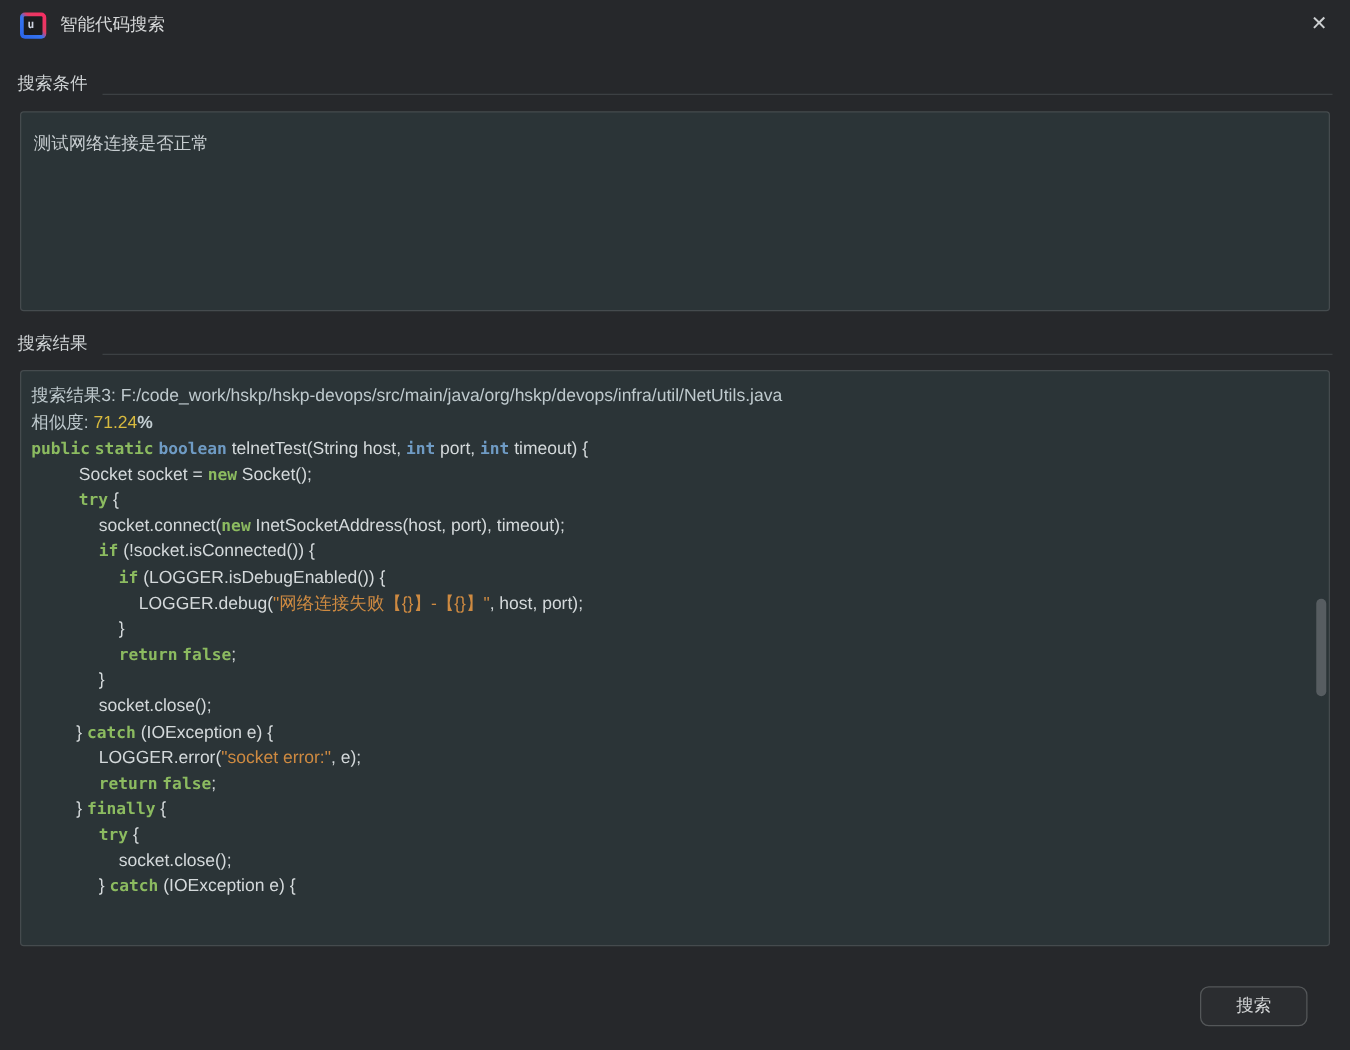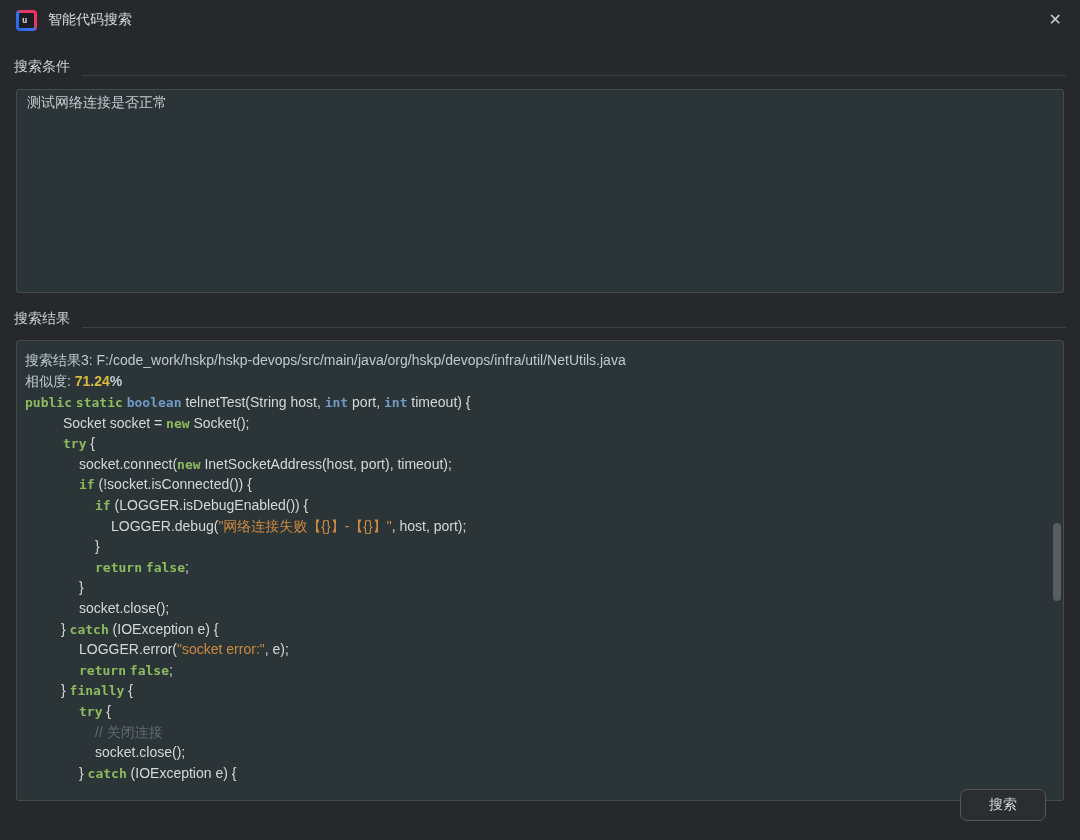--- a/index.html
+++ b/index.html
@@ -41,38 +41,38 @@
     display: flex; align-items: flex-end;
     margin: 16px 14px 0 14px; height: 20px;
   }
   .section-row.results { margin-top: 15px; }
   .section-label { font-size: 14px; color: #ced2d4; white-space: nowrap; }
   .section-divider { flex: 1; height: 1px; background: #3c4043; margin-left: 12px; }
 
   
   .query-box {
     display: block;
-    width: 1048px; margin: 13px 16px 0 16px; height: 204px;
+    width: 1048px; margin: 13px 16px 0 16px; height: 160px;
     background: #2b3437; border: 1px solid #454b4e; border-radius: 3px;
-    padding: 2px 10px; resize: none; outline: none;
+    padding: 14px 10px; resize: none; outline: none;
     font-size: 14px; color: #c7cdd0; line-height: 20px;
     font-family: "Liberation Sans", "DejaVu Sans", sans-serif;
   }
 
   
   .results-box {
     position: relative;
     width: 1048px; margin: 12px 16px 0 16px; height: 461px;
     background: #2b3437; border: 1px solid #454b4e; border-radius: 3px;
     padding: 9px 8px; overflow: hidden;
     font-size: 14px;
   }
   .result-header-line { color: #bfcace; line-height: 21px; white-space: pre; }
   .similarity-line { color: #bfcace; line-height: 21px; white-space: pre; }
-  .similarity-value { color: #d8ba3e; font-weight: 700; }
+  .similarity-value { color: #d8ba3e; font-weight: 400; }
   .similarity-pct { color: #c3ced2; font-weight: 600; }
 
   .code-block { }
   .code-line {
     white-space: pre; line-height: 20.6px; height: 20.6px;
     color: #d4d9db; font-size: 14px;
   }
   .ind { display: inline-block; height: 1px; }
   .tok-pl { color: #d4d9db; }
   .tok-kw { color: #8cbb60; font-weight: bold; font-family: "DejaVu Sans Mono", monospace; font-size: 13px; }
@@ -137,21 +137,20 @@
         <div class="code-line"><span class="ind" style="width: 86px;"></span><span class="tok-pl">LOGGER.debug(</span><span class="tok-st">"网络连接失败【{}】-【{}】"</span><span class="tok-pl">, host, port);</span></div>
         <div class="code-line"><span class="ind" style="width: 70px;"></span><span class="tok-pl">}</span></div>
         <div class="code-line"><span class="ind" style="width: 70px;"></span><span class="tok-kw">return</span><span class="tok-pl"> </span><span class="tok-kw">false</span><span class="tok-pl">;</span></div>
         <div class="code-line"><span class="ind" style="width: 54px;"></span><span class="tok-pl">}</span></div>
         <div class="code-line"><span class="ind" style="width: 54px;"></span><span class="tok-pl">socket.close();</span></div>
         <div class="code-line"><span class="ind" style="width: 36px;"></span><span class="tok-pl">} </span><span class="tok-kw">catch</span><span class="tok-pl"> (IOException e) {</span></div>
         <div class="code-line"><span class="ind" style="width: 54px;"></span><span class="tok-pl">LOGGER.error(</span><span class="tok-st">"socket error:"</span><span class="tok-pl">, e);</span></div>
         <div class="code-line"><span class="ind" style="width: 54px;"></span><span class="tok-kw">return</span><span class="tok-pl"> </span><span class="tok-kw">false</span><span class="tok-pl">;</span></div>
         <div class="code-line"><span class="ind" style="width: 36px;"></span><span class="tok-pl">} </span><span class="tok-kw">finally</span><span class="tok-pl"> {</span></div>
         <div class="code-line"><span class="ind" style="width: 54px;"></span><span class="tok-kw">try</span><span class="tok-pl"> {</span></div>
-        <div class="code-line"><span class="ind" style="width: 70px;"></span><span class="tok-cm">// 关闭连接</span></div>
         <div class="code-line"><span class="ind" style="width: 70px;"></span><span class="tok-pl">socket.close();</span></div>
         <div class="code-line"><span class="ind" style="width: 54px;"></span><span class="tok-pl">} </span><span class="tok-kw">catch</span><span class="tok-pl"> (IOException e) {</span></div>
       </div>
     <div class="scroll-thumb"></div>
   </div>
 
   <div class="footer">
     <button class="search-btn">搜索</button>
   </div>
 

